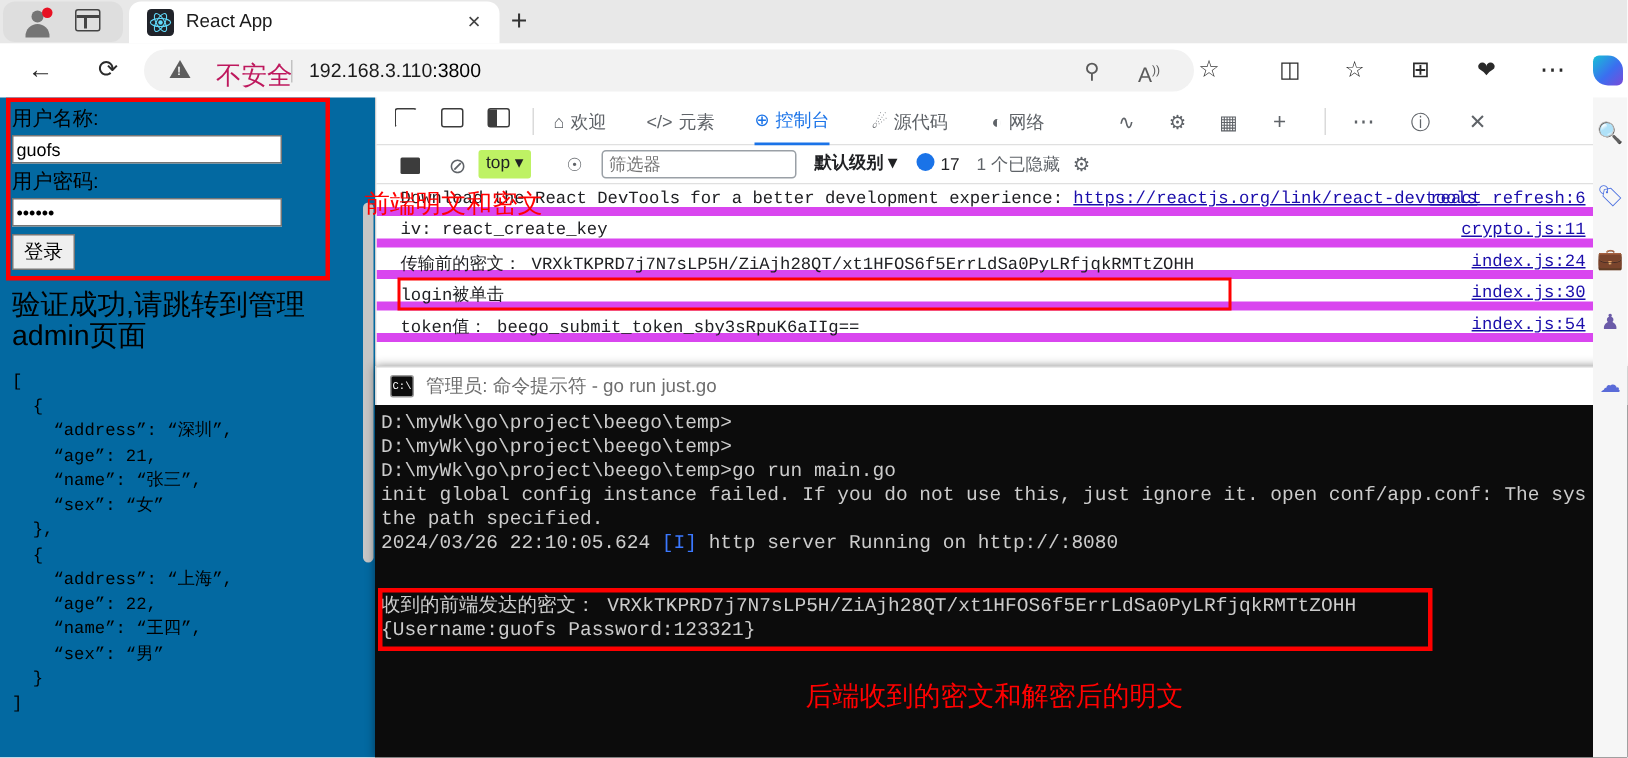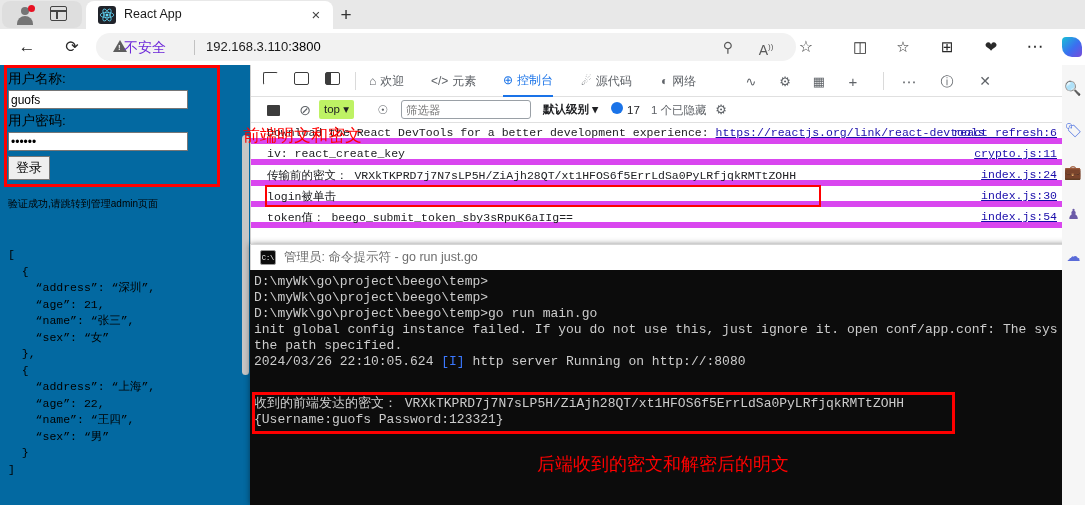--- a/index.html
+++ b/index.html
@@ -68,21 +68,21 @@
   }
   .warn-tri {
     position:absolute; left:17px; top:7px; width:0; height:0;
     border-left:7px solid transparent; border-right:7px solid transparent;
     border-bottom:12px solid #5d5d5d;
   }
   .warn-tri:after {
     content:"!"; position:absolute; left:-2px; top:3px; width:4px;
     font-size:8px; color:#f2f2f2; font-weight:bold;
   }
-  .notsecure { position:absolute; left:28px; top:6px; font-size:14px; color:#6d28d9; }
+  .notsecure { position:absolute; left:48px; top:6px; font-size:17px; color:#be185d; }
   .om-sep { position:absolute; left:98px; top:7px; width:1px; height:15px; background:#c2c2c2; }
   .om-url { position:absolute; left:110px; top:6px; font-size:13px; color:#1b1b1b; }
   .om-url .port { color:#000000; }
 
   .omni-icon {
     position:absolute; top:8px; width:20px; height:20px;
     font-size:14px; line-height:20px; text-align:center; color:#5a5a5a; cursor:pointer;
   }
   .icon-key { left:718px; }
   .icon-read { left:756px; }
@@ -120,21 +120,21 @@
     margin-top:3px; padding:2px 7px;
     border:1px solid #767676; background:#efefef;
     font-size:13px; font-family:"Liberation Sans", sans-serif; color:#000; cursor:pointer;
   }
   .red-box-login {
     position:absolute; left:4px; top:0px; width:216px; height:122px;
     border:3px solid #ff0000; pointer-events:none;
   }
   .success-msg {
     position:absolute; left:8px; top:128px; width:232px;
-    font-size:10px; color:#000; line-height:21px;
+    font-size:19px; color:#000; line-height:21px;
   }
   .json-dump {
     position:absolute; left:8px; top:182px; width:238px;
     font-family:"Liberation Mono", monospace;
     font-size:11.5px; line-height:16.5px; color:#000;
     white-space:pre;
   }
   .page-scrollbar {
     position:absolute; left:242px; top:70px; width:7px; height:240px;
     background:#c6c6c6; border-radius:4px;

